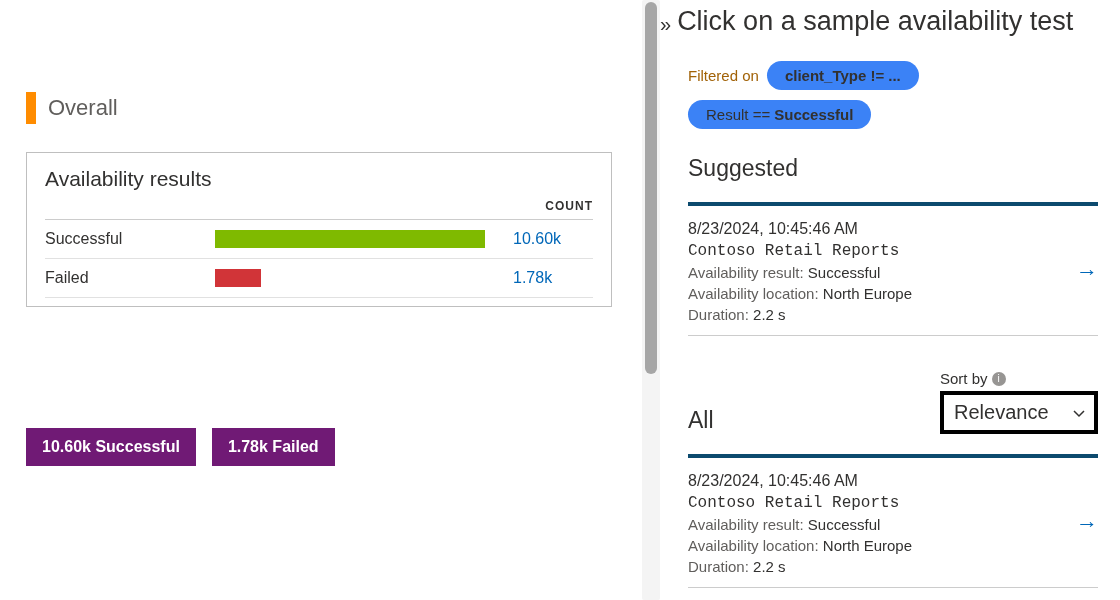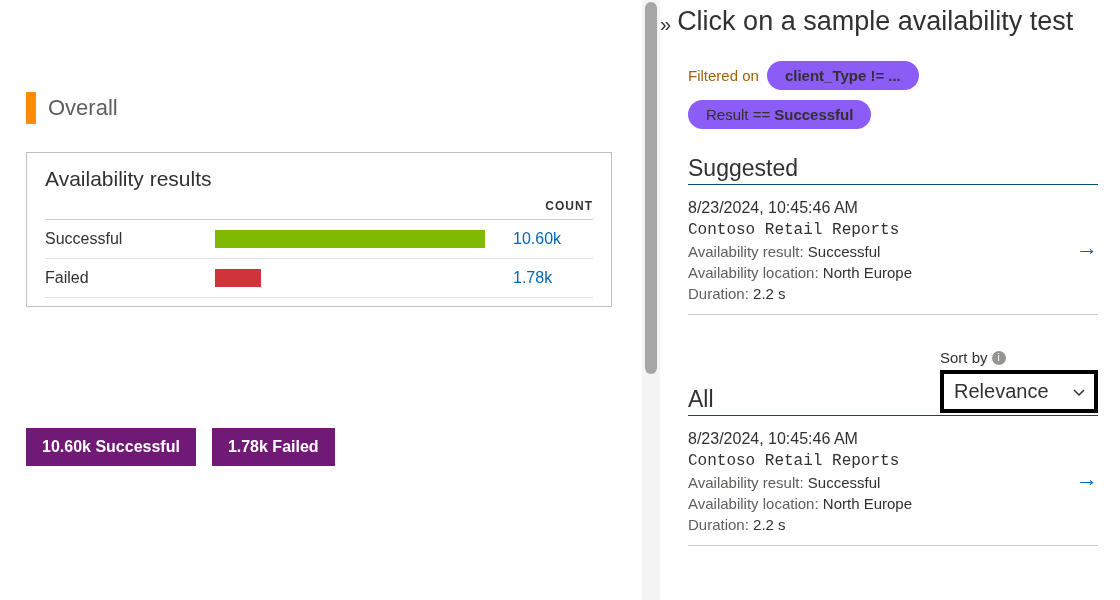--- a/index.html
+++ b/index.html
@@ -24,24 +24,24 @@
   .drill-section{position:absolute;left:26px;bottom:18px}
   .drill-title{font-size:20px;color:#323130;margin-bottom:18px}
   .drill-buttons{display:flex;gap:16px}
   .drill-btn{background:#701a75;color:#fff;border:none;padding:10px 16px;font-size:16px;font-weight:700;cursor:pointer}
   .right{flex:1;height:600px;padding:6px 22px 0 0;box-sizing:border-box;overflow:hidden}
   .right-header{display:flex;align-items:center;gap:6px}
   .chevrons{color:#323130;font-size:20px;font-weight:400;cursor:pointer;margin-top:6px}
   .right-title{font-size:27px;font-weight:400;color:#323130}
   .filter-row{margin-top:24px;margin-left:28px;display:flex;align-items:center;flex-wrap:wrap;gap:8px}
   .filtered-on{font-size:15px;color:#a16207}
-  .pill{background:#8b5cf6;border-radius:18px;padding:6px 18px;font-size:15px;color:#323130;display:inline-flex;align-items:center;gap:4px}
+  .pill{background:#3b82f6;border-radius:18px;padding:6px 18px;font-size:15px;color:#323130;display:inline-flex;align-items:center;gap:4px}
   .pill b{font-weight:700}
   .section-title{font-size:23px;color:#323130;margin-left:28px;margin-top:26px}
-  .item{margin-left:28px;margin-top:2px;border-top:1px solid #0c4a6e;border-bottom:1px solid #ccc;padding:14px 0 12px;position:relative}
+  .item{margin-left:28px;margin-top:20px;border-top:4px solid #0c4a6e;border-bottom:1px solid #ccc;padding:14px 0 12px;position:relative}
   .item-ts{font-size:16px;color:#323130}
   .item-name{font-family:Consolas,"Courier New",monospace;font-size:16px;color:#323130;margin-top:4px}
   .item-kv{font-size:15px;color:#605e5c;margin-top:4px}
   .item-kv .v{color:#323130}
   .item-arrow{position:absolute;right:0;top:50px;color:#0067b8;font-size:22px;font-weight:700}
   .all-header{display:flex;align-items:flex-end;justify-content:space-between;margin-left:28px;margin-top:34px}
   .sortby-wrap{display:flex;flex-direction:column;align-items:flex-start}
   .sortby-label{font-size:15px;color:#323130;display:flex;align-items:center;gap:4px;margin-bottom:4px}
   .info-dot{display:inline-flex;width:14px;height:14px;border-radius:50%;background:#979593;color:#fff;font-size:10px;align-items:center;justify-content:center}
   .sort-select{border:4px solid #000000;padding:6px 30px 6px 10px;font-size:20px;color:#323130;background:#fff;position:relative;cursor:pointer;min-width:110px}

